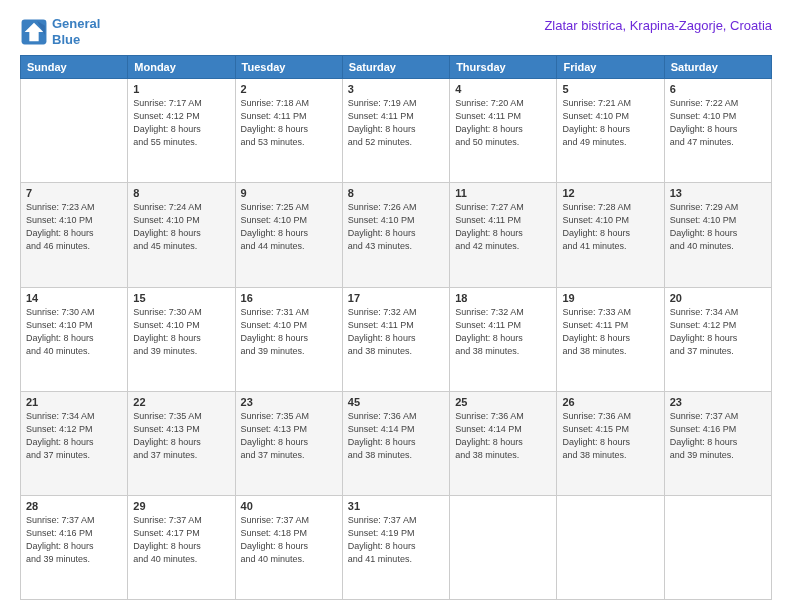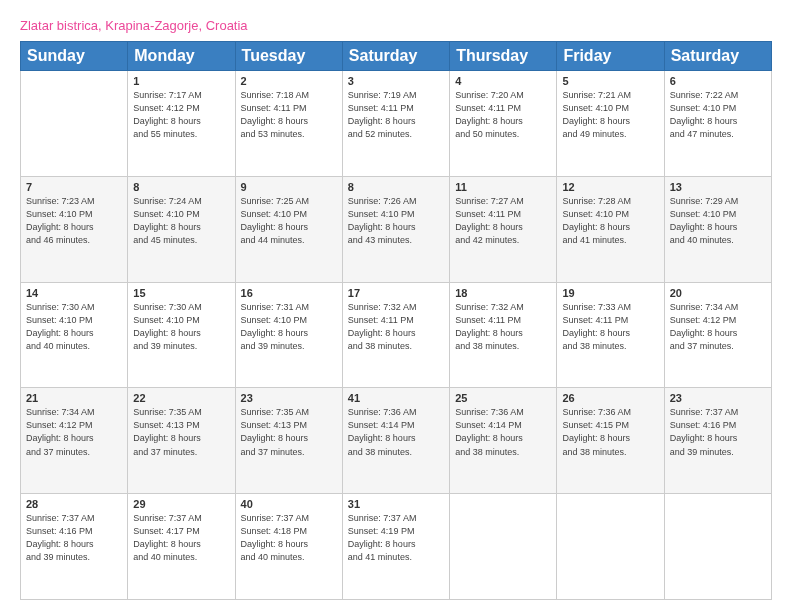--- a/index.html
+++ b/index.html
@@ -45,34 +45,34 @@
       text-align: right;
     }
     .main-title {
       font-size: 32px;
       font-weight: normal;
       color: #333;
       line-height: 1.1;
     }
     .subtitle {
       font-size: 13px;
-      color: #ec4899;
+      color: #6d28d9;
       margin-top: 2px;
     }
     .calendar {
       border: 1px solid #ccc;
       border-collapse: collapse;
       width: 100%;
       flex: 1;
       table-layout: fixed;
     }
     .calendar th {
       background-color: #3a7fc1;
       color: #fff;
-      font-size: 16px;
+      font-size: 11px;
       font-weight: bold;
       padding: 5px 6px;
       text-align: left;
       border: 1px solid #2d6ca8;
     }
     .calendar td {
       border: 1px solid #ccc;
       vertical-align: top;
       padding: 4px 5px;
       font-size: 9.5px;
@@ -100,20 +100,31 @@
     }
     .empty-cell {
       background-color: #fff !important;
     }
   </style>
 </head>
 <body>
 
 <div class="page">
   <div class="header">
+    <div class="logo">
+      <svg class="logo-icon" viewBox="0 0 36 36">
+        <rect x="2" y="2" width="32" height="32" rx="4" fill="#3a7fc1"></rect>
+        <polygon points="18,6 30,18 24,18 24,30 12,30 12,18 6,18" fill="white"></polygon>
+        <polygon points="22,4 32,10 32,22" fill="#2a5fa0" opacity="0.5"></polygon>
+      </svg>
+      <div class="logo-text">
+        <div><span>General</span></div>
+        <div><span>Blue</span></div>
+      </div>
+    </div>
     <div class="title-block">
       <div class="subtitle">Zlatar bistrica, Krapina-Zagorje, Croatia</div>
     </div>
   </div>
 
   <table class="calendar">
     <thead>
       <tr>
       <th>Sunday</th>
           <th>Monday</th>
@@ -219,21 +230,21 @@
           </td>
           <td>
             <span class="day-number">22</span>
             <div class="day-info">Sunrise: 7:35 AM<br>Sunset: 4:13 PM<br>Daylight: 8 hours<br>and 37 minutes.</div>
           </td>
           <td>
             <span class="day-number">23</span>
             <div class="day-info">Sunrise: 7:35 AM<br>Sunset: 4:13 PM<br>Daylight: 8 hours<br>and 37 minutes.</div>
           </td>
           <td>
-            <span class="day-number">41</span>
+            <span class="day-number">45</span>
             <div class="day-info">Sunrise: 7:36 AM<br>Sunset: 4:14 PM<br>Daylight: 8 hours<br>and 38 minutes.</div>
           </td>
           <td>
             <span class="day-number">25</span>
             <div class="day-info">Sunrise: 7:36 AM<br>Sunset: 4:14 PM<br>Daylight: 8 hours<br>and 38 minutes.</div>
           </td>
           <td>
             <span class="day-number">26</span>
             <div class="day-info">Sunrise: 7:36 AM<br>Sunset: 4:15 PM<br>Daylight: 8 hours<br>and 38 minutes.</div>
           </td>

